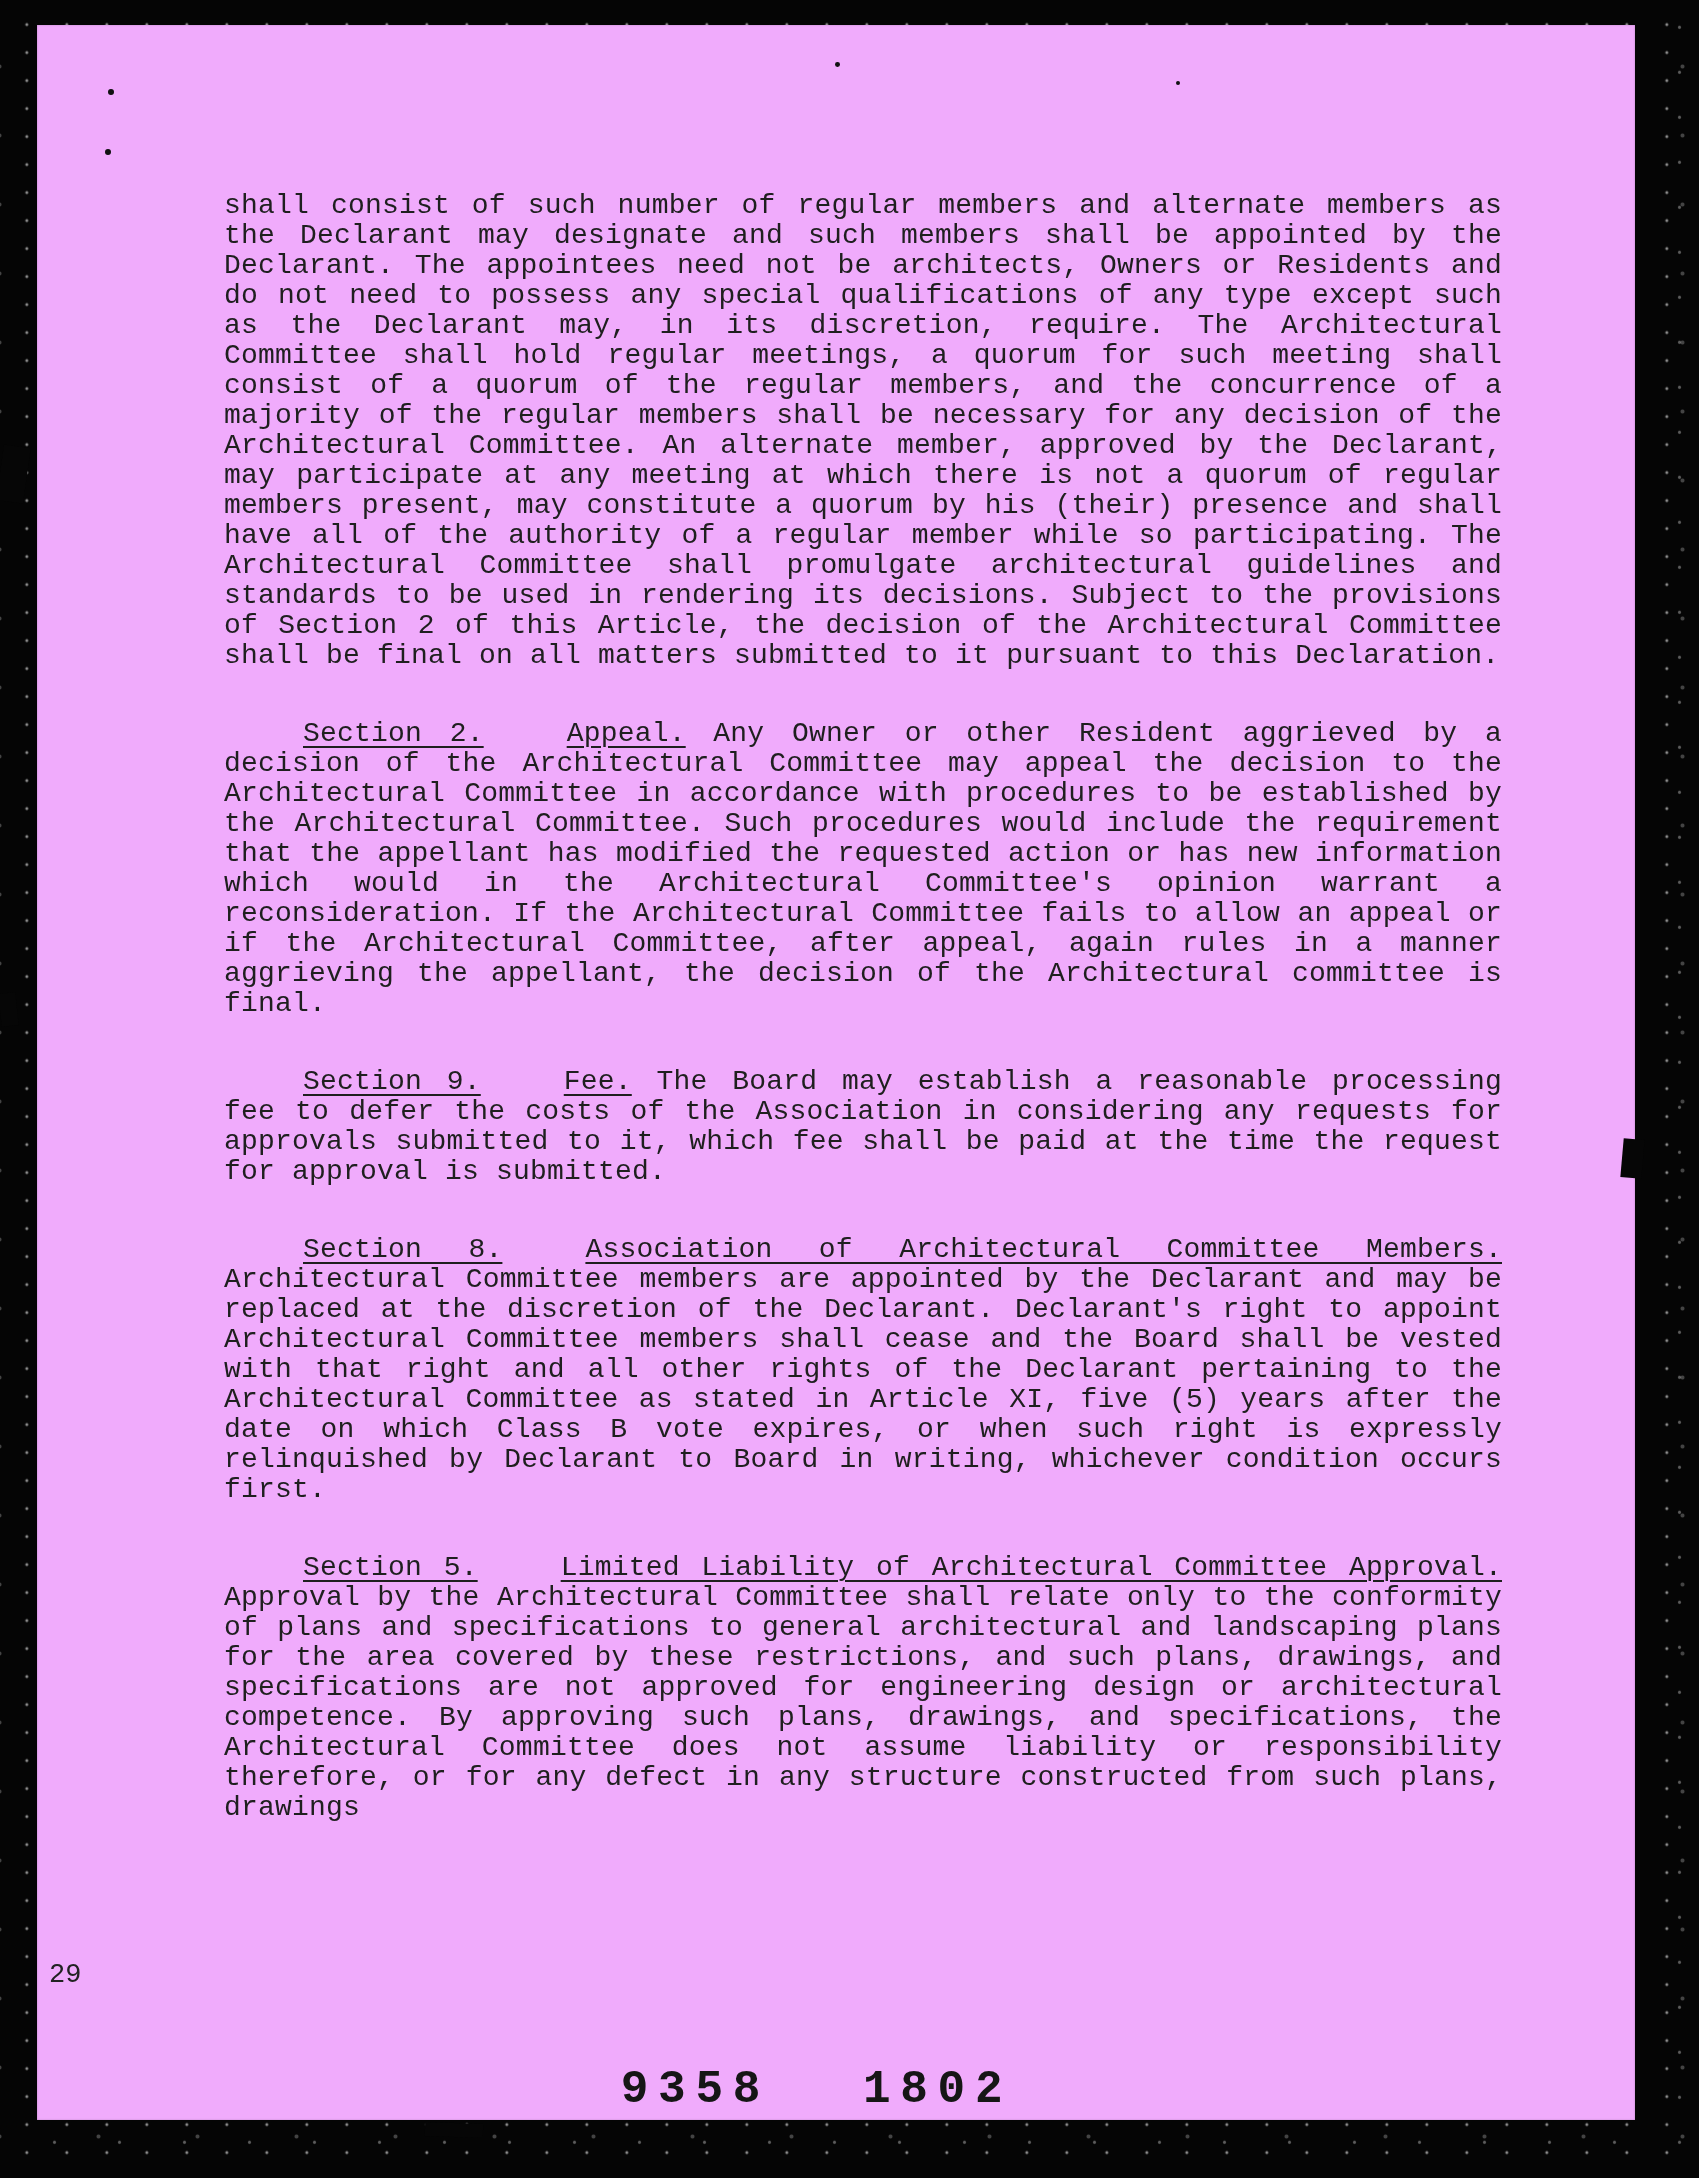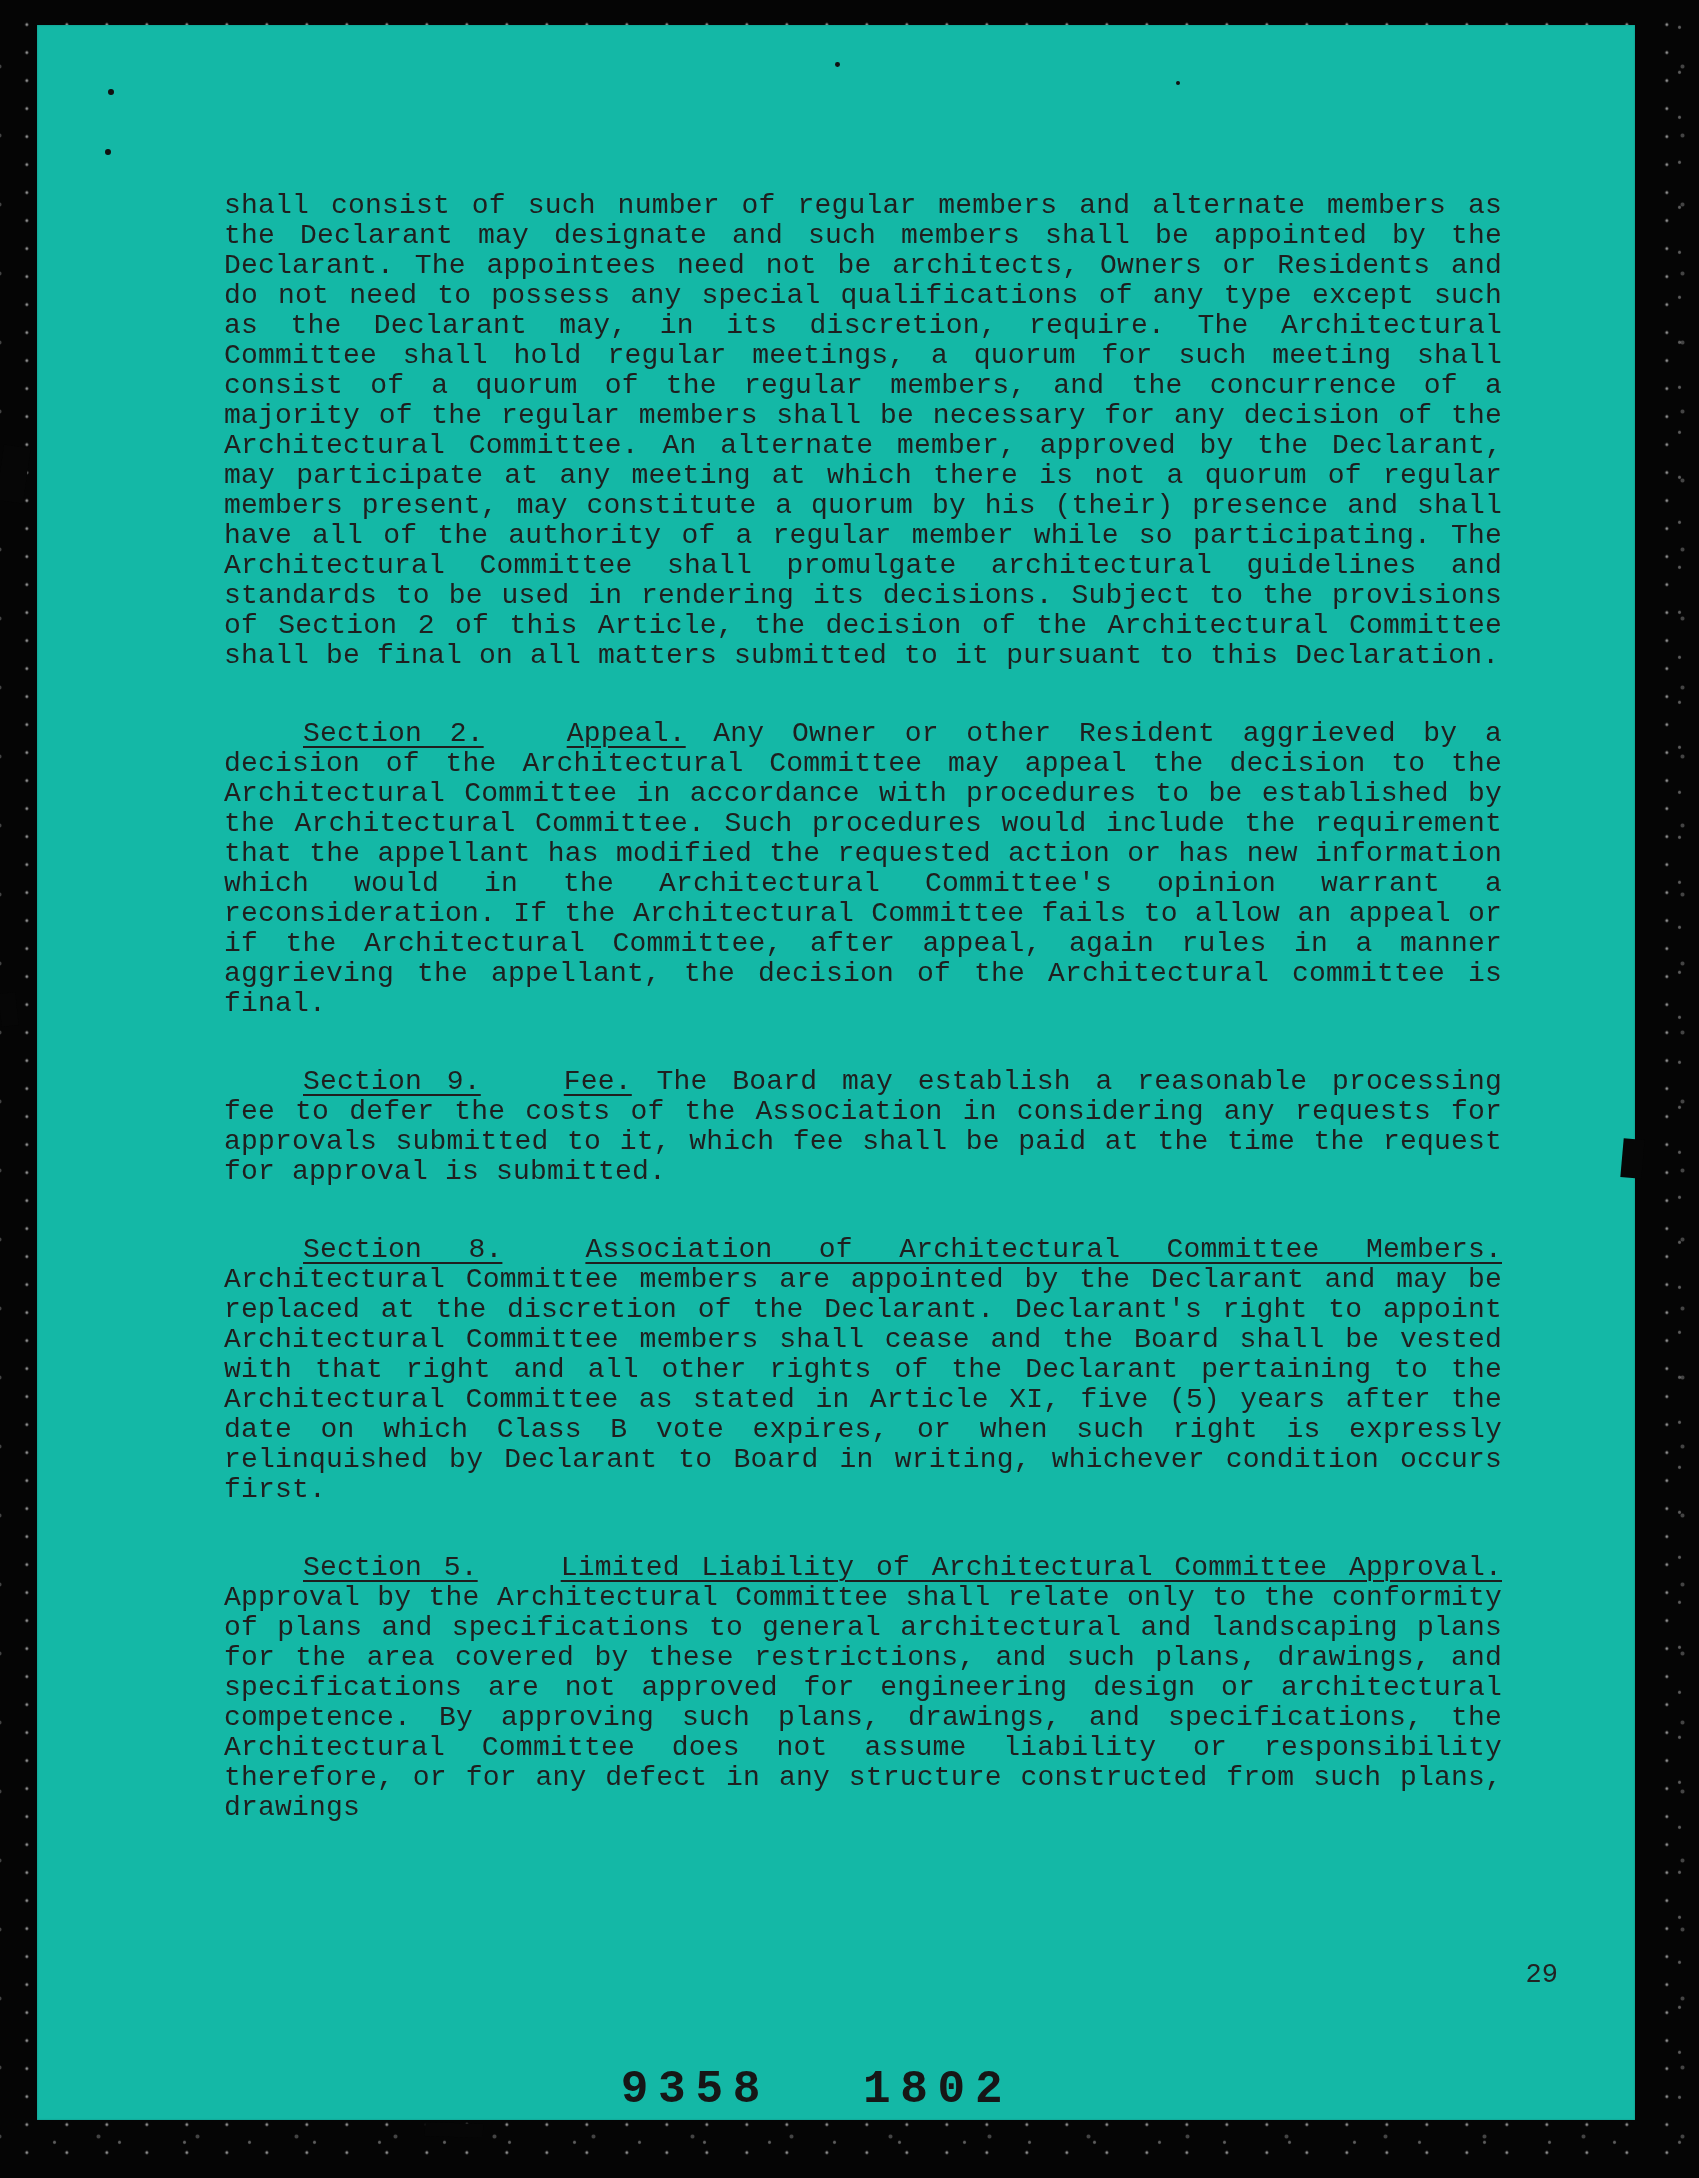--- a/index.html
+++ b/index.html
@@ -17,21 +17,21 @@
     background-image:
       radial-gradient(circle, rgba(255,255,255,0.55) 1px, transparent 1.9px),
       radial-gradient(circle, rgba(255,255,255,0.35) 1px, transparent 2.1px),
       radial-gradient(circle, rgba(255,255,255,0.25) 1.4px, transparent 2.5px);
     background-size: 40px 28px, 65px 45px, 99px 69px;
     background-position: 6.8px 10.6px, 22px 4.8px, 49px 32px;
   }
   .page {
     position:absolute;
     left:37px; top:25px; right:64px; bottom:58px;
-    background:#14b8a6;
+    background:#f0abfc;
     box-shadow: inset 0 0 1.9px rgba(0,0,0,0.25);
   }
   .content {
     position:absolute;
     left:0; right:0; top:0;
     padding:166px 133px 0 187px;
     color:#1f1f1f;
     font-size:28px;
     line-height:30px;
     text-align:justify;
@@ -41,23 +41,24 @@
   .para.section { margin-top:48px; text-indent:79px; }
   .u {
     text-decoration:underline;
     text-underline-offset:4.8px;
     text-decoration-thickness:1.9px;
   }
   .tab { display:inline-block; width:83px; }
   .pagenum {
     position:absolute;
     top:1935px; left:0; right:77px;
-    text-align:right;
+    text-align:left;
     font-size:27px;
     color:#222;
+    padding-left:12px;
   }
   .stamp {
     position:absolute;
     top:2018px; left:0; right:39px;
     display:flex; justify-content:center; gap:93px;
     font-size:46px;
     font-weight:bold;
     letter-spacing:9.7px;
     color:#161616;
     margin-top:21px;

